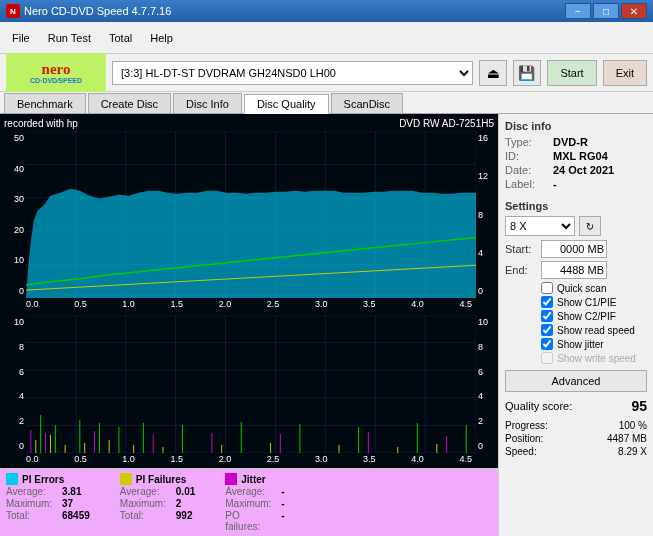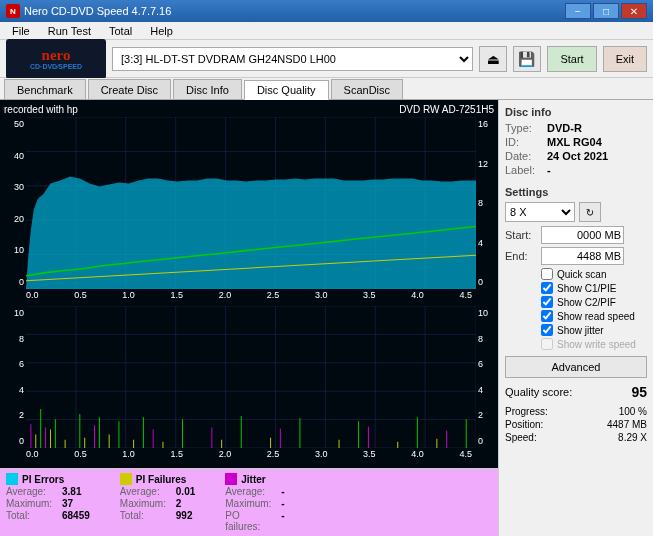--- a/index.html
+++ b/index.html
@@ -22,21 +22,21 @@
       width: 26px; height: 16px; background: #5a9de0; border: 1px solid #2a5090;
       color: white; font-size: 10px; display: flex; align-items: center; justify-content: center;
       cursor: pointer;
     }
     .title-bar-btn.close { background: #c0392b; }
 
     
     .menu-bar {
       background: #f0f0f0;
       border-bottom: 1px solid #ccc;
-      height: 18px;
+      height: 32px;
       display: flex;
       align-items: center;
       padding: 0 4px;
       gap: 2px;
     }
     .menu-item {
       padding: 2px 8px;
       cursor: pointer;
       font-size: 11px;
     }
@@ -131,42 +131,42 @@
     }
 
     .side-section-title {
       font-weight: bold;
       margin-bottom: 4px;
       color: #333;
     }
 
     .info-row {
       display: flex;
-      gap: 2px;
+      gap: 8px;
       margin-bottom: 2px;
     }
     .info-label { color: #666; width: 40px; flex-shrink: 0; }
     .info-value { color: #000; font-weight: bold; }
 
     .settings-row {
       display: flex;
       align-items: center;
       gap: 4px;
       margin-bottom: 4px;
     }
 
     .speed-select {
       width: 70px; height: 20px;
       border: 1px solid #aaa;
       background: white;
       font-size: 11px;
     }
 
     .mb-input {
-      width: 83px; height: 18px;
+      width: 66px; height: 18px;
       border: 1px solid #aaa;
       background: white;
       font-size: 11px;
       padding: 0 2px;
       text-align: right;
     }
 
     .mb-row {
       display: flex;
       align-items: center;
@@ -345,21 +345,21 @@
   </div>
 
   <div class="menu-bar">
     <span class="menu-item">File</span>
     <span class="menu-item">Run Test</span>
     <span class="menu-item">Total</span>
     <span class="menu-item">Help</span>
   </div>
 
   <div class="toolbar">
-    <div class="logo" style="background:#0f172a;width:100px;height:40px;display:flex;flex-direction:column;align-items:center;justify-content:center;border-radius:3px;">
+    <div class="logo" style="background:#bef264;width:100px;height:40px;display:flex;flex-direction:column;align-items:center;justify-content:center;border-radius:3px;">
       <span style="color:#cc2200;font-size:15px;font-weight:bold;font-family:serif;line-height:1;">nero</span>
       <span style="color:#2277cc;font-size:7px;letter-spacing:0px;">CD·DVD⁄SPEED</span>
     </div>
     <select class="drive-select">
       <option>[3:3]  HL-DT-ST DVDRAM GH24NSD0 LH00</option>
     </select>
     <div class="toolbar-icon-btn" title="Eject">⏏</div>
     <div class="toolbar-icon-btn" title="Save">💾</div>
     <button class="toolbar-btn start">Start</button>
     <button class="toolbar-btn exit">Exit</button>

